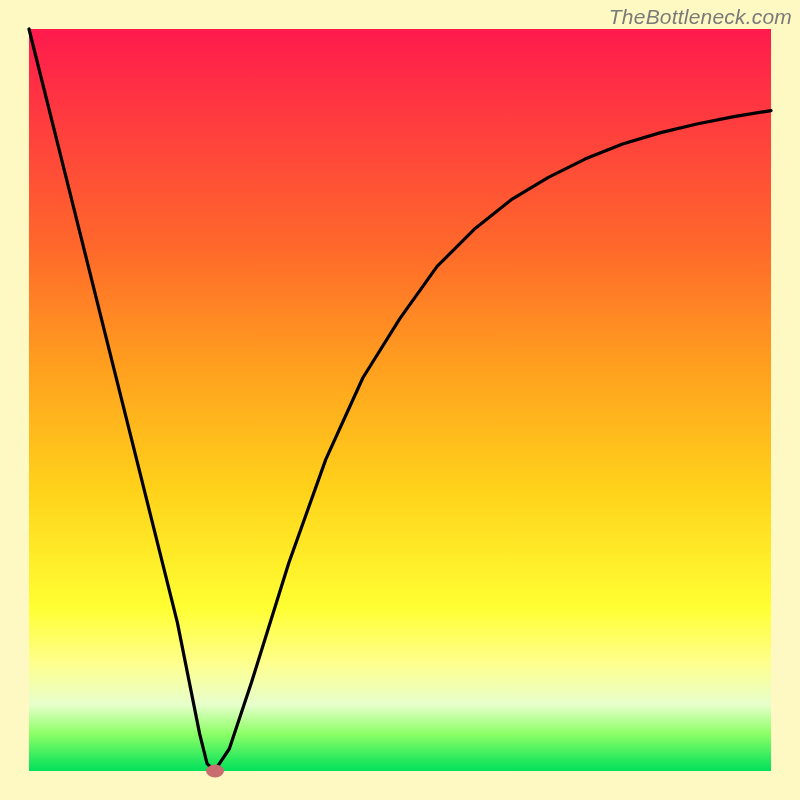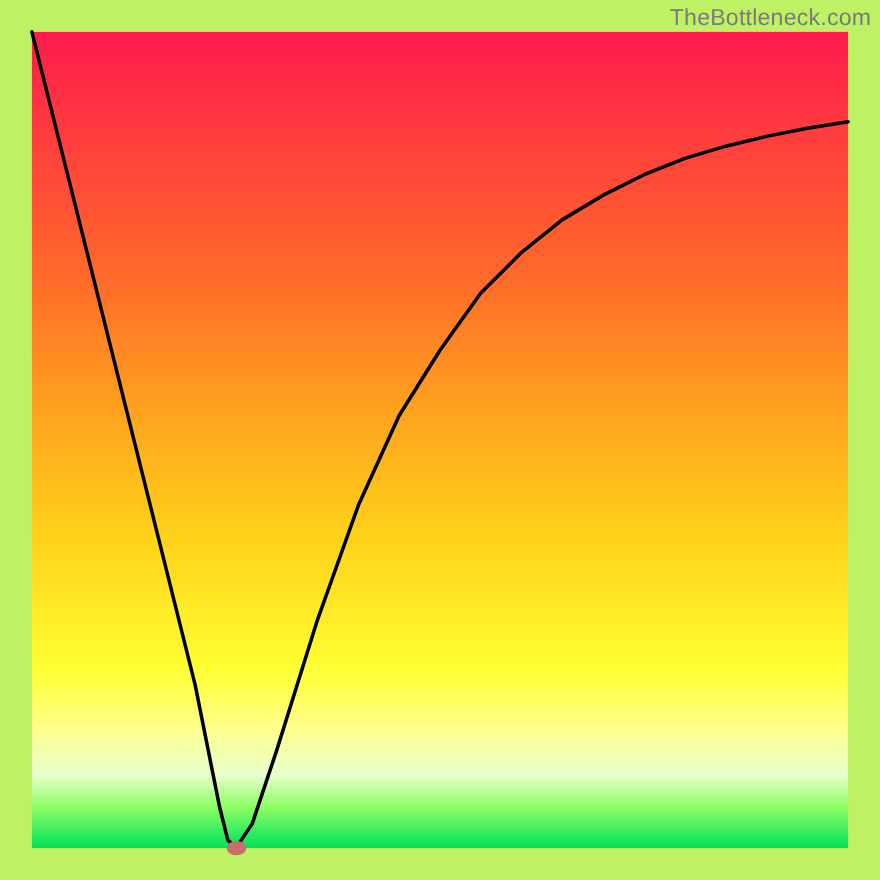--- a/index.html
+++ b/index.html
@@ -8,21 +8,22 @@
     width: 800px;
     height: 800px;
     background: #000;
     overflow: hidden;
     font-family: Arial, Helvetica, sans-serif;
   }
   .frame {
     position: relative;
     width: 800px;
     height: 800px;
-    background: #bef264;
+    background: #fef9c3;
+    font-style: italic;
   }
   .plot-area {
     position: absolute;
     left: 29px;
     top: 29px;
     width: 742px;
     height: 742px;
     
     background: linear-gradient(
       to bottom,

